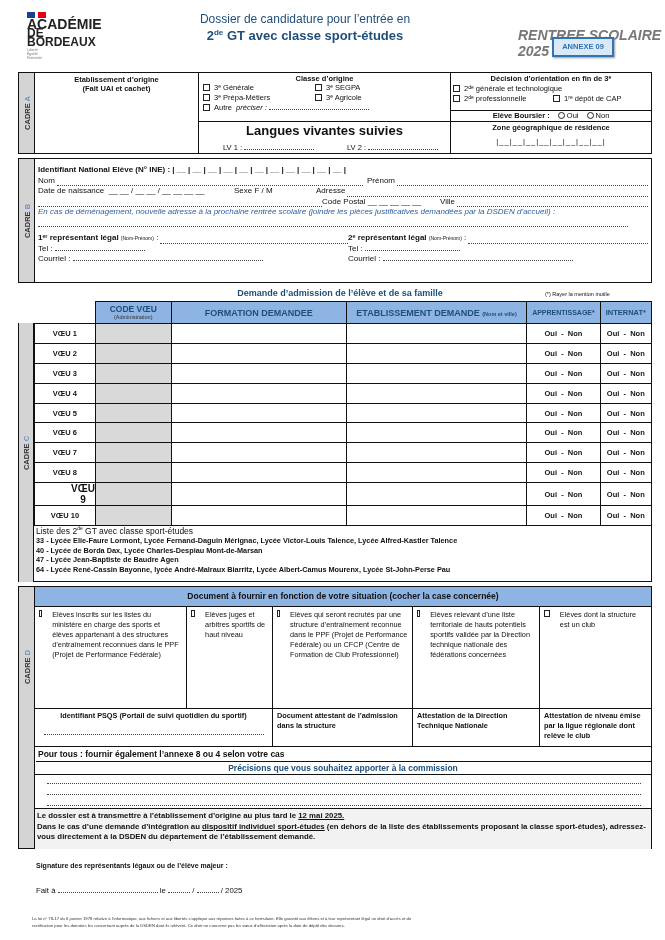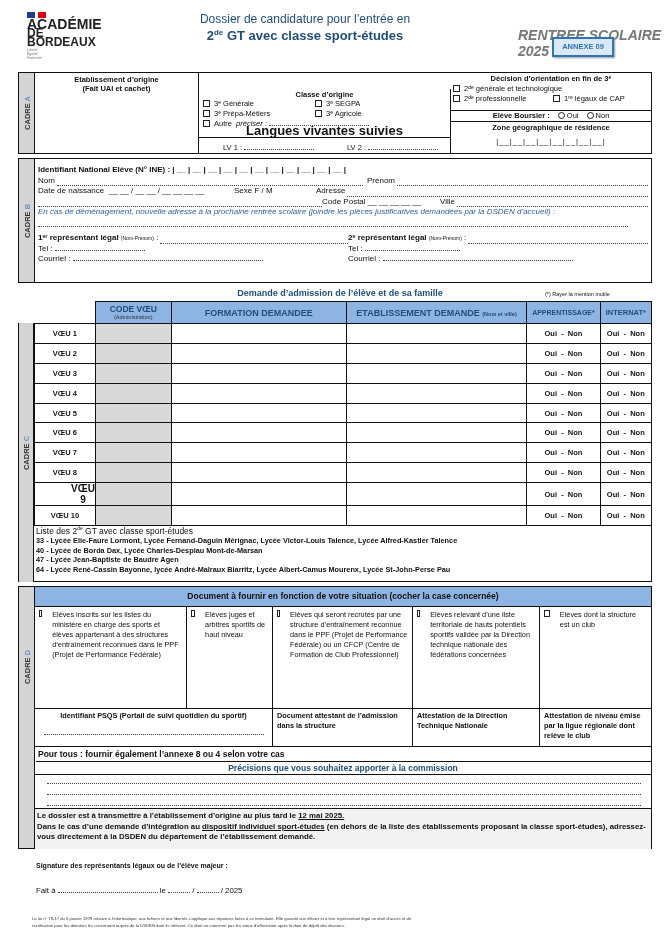--- a/index.html
+++ b/index.html
@@ -48,21 +48,21 @@
 <div class="abs b" style="left:552px;top:37px;width:62px;height:20px;border:2px solid #2e75b6;background:#dbe8f5;color:#2e75b6;font-size:7.5px;text-align:center;line-height:16px;box-shadow:1px 1px 2px #999;">ANNEXE 09</div>
 
 <div class="abs bb" style="left:18px;top:72px;width:634px;height:82px;">
   <div class="side" style="left:0;top:0;width:16px;height:100%;">
     <div class="sidelabel"><span>CADRE </span><span class="l">A</span></div>
   </div>
   <div class="abs" style="left:16px;top:0;width:164px;height:100%;border-right:1px solid #111;text-align:center;padding-top:2px;">
     <div class="b" style="font-size:7.5px;">Etablissement d’origine</div>
     <div class="b" style="font-size:7.5px;">(Fait UAI et cachet)</div>
   </div>
-  <div class="abs" style="left:180px;top:0;width:252px;height:49px;border-bottom:1px solid #111;border-right:1px solid #111;padding:1px 4px;margin-top:16px;">
+  <div class="abs" style="left:180px;top:0;width:252px;height:49px;border-bottom:1px solid #111;border-right:1px solid #111;padding:1px 4px;">
     <div class="b" style="text-align:center;font-size:7.5px;">Classe d’origine</div>
     <div style="display:flex;font-size:7.5px;line-height:10px;">
       <div style="width:112px;">
         <div><span class="cb"></span><span>3ᵉ Générale</span></div>
         <div><span class="cb"></span><span>3ᵉ Prépa-Métiers</span></div>
       </div>
       <div>
         <div><span class="cb"></span><span>3ᵉ SEGPA</span></div>
         <div><span class="cb"></span><span>3ᵉ Agricole</span></div>
       </div>
@@ -74,21 +74,21 @@
     <div style="display:flex;font-size:7.5px;margin-top:5px;padding-left:20px;">
       <div style="width:124px;"><span>LV 1 :</span> <span class="dots" style="width:70px;"></span></div>
       <div><span>LV 2 :</span> <span class="dots" style="width:70px;"></span></div>
     </div>
   </div>
   <div class="abs" style="left:432px;top:0;width:200px;height:38px;border-bottom:1px solid #111;padding:1px 2px;font-size:7.5px;line-height:10px;">
     <div class="b" style="text-align:center;">Décision d’orientation en fin de 3ᵉ</div>
     <div><span class="cb"></span><span>2ᵈᵉ générale et technologique</span></div>
     <div style="display:flex;">
       <div style="width:100px;"><span class="cb"></span><span>2ᵈᵉ professionnelle</span></div>
-      <div><span class="cb"></span><span>1ʳᵉ légaux de CAP</span></div>
+      <div><span class="cb"></span><span>1ʳᵉ dépôt de CAP</span></div>
     </div>
   </div>
   <div class="abs" style="left:432px;top:38px;width:200px;height:11px;border-bottom:1px solid #111;text-align:center;font-size:7.5px;line-height:10px;">
     <b>Elève Boursier :</b>
     <span><span class="rd"></span><span>Oui</span></span>
     <span><span class="rd"></span><span>Non</span></span>
   </div>
   <div class="abs" style="left:432px;top:49px;width:200px;height:32px;text-align:center;font-size:7.5px;padding-top:1px;">
     <div class="b">Zone géographique de résidence</div>
     <div style="margin-top:5px;letter-spacing:1px;">|__|__|__|__|__|__|__|__|</div>

